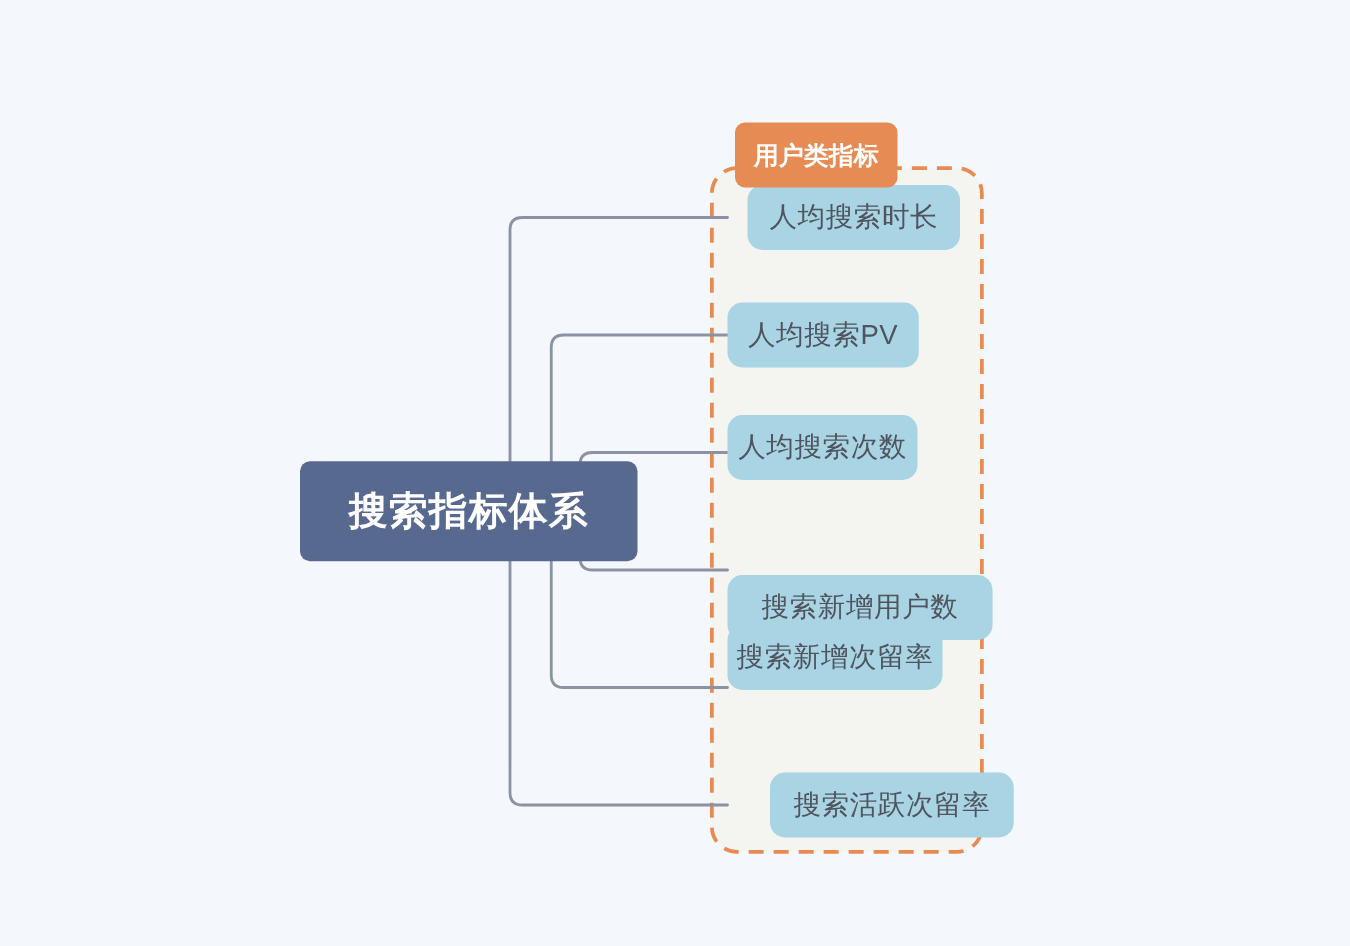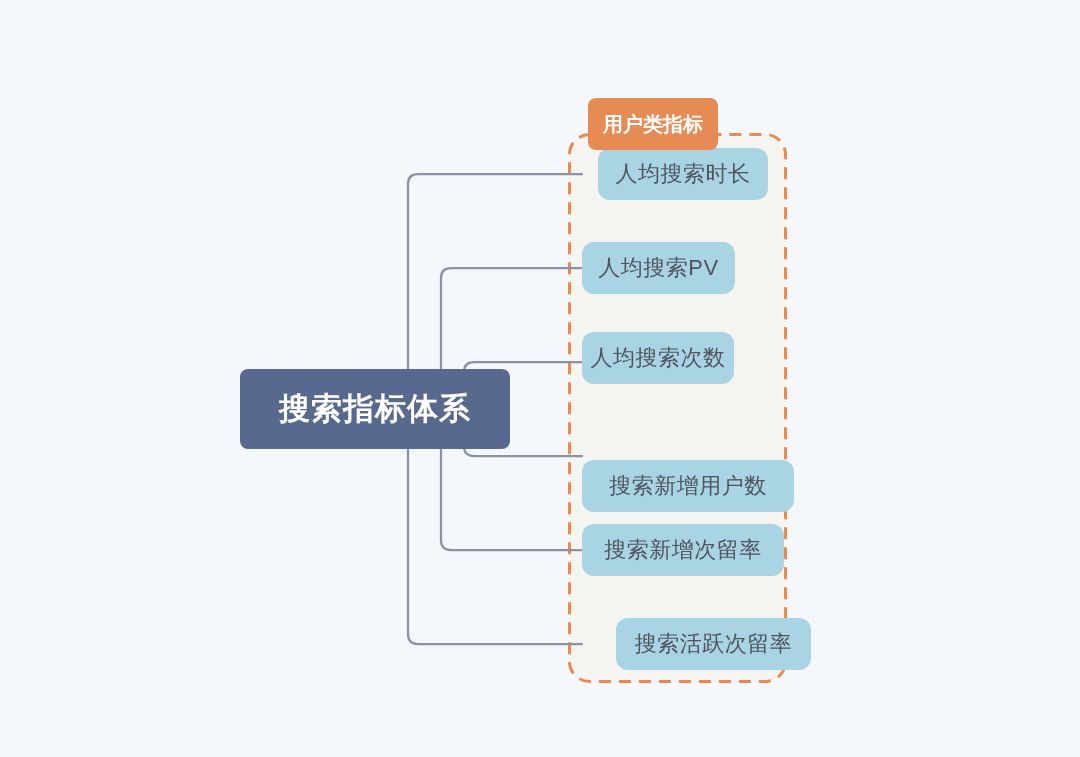--- a/index.html
+++ b/index.html
@@ -89,21 +89,21 @@
     border-radius: 12px;
     font-size: 22px;
     font-weight: 500;
     letter-spacing: 0.5px;
     z-index: 3;
   }
   .m0 { top: 148px; width: 170px; margin-left: 16px; }
   .m1 { top: 242px; width: 153px; }
   .m2 { top: 332px; width: 152px; }
   .m3 { top: 430px; width: 212px; margin-top: 30px; }
-  .m4 { top: 524px; width: 202px; }
+  .m4 { top: 500px; width: 172px; }
   .m5 { top: 618px; width: 195px; margin-left: 34px; }
 </style>
 </head>
 <body>
 
 <div class="canvas">
 
   <svg class="layer" width="1080" height="757" viewBox="0 0 1080 757">
     <rect class="group-rect" x="569.5" y="134.5" width="216" height="547" rx="20"></rect>
     <path class="connector" d="M408 410 V184 Q408 174 418 174 H582"></path>

